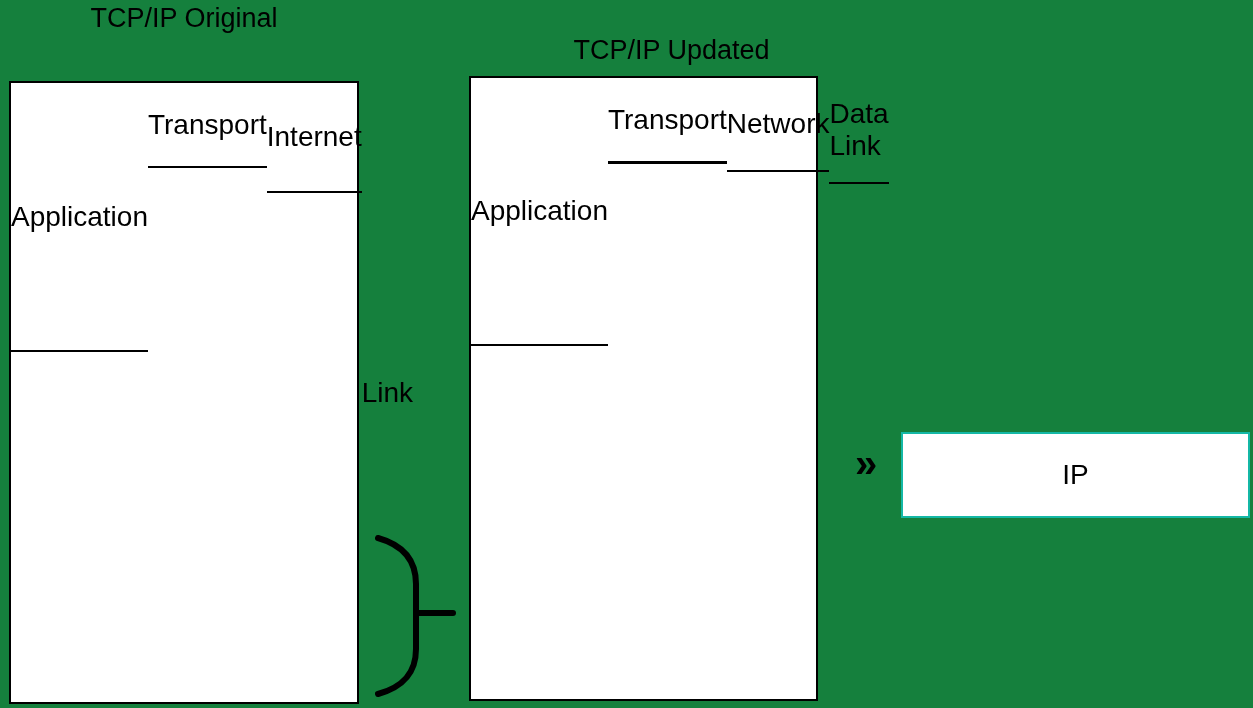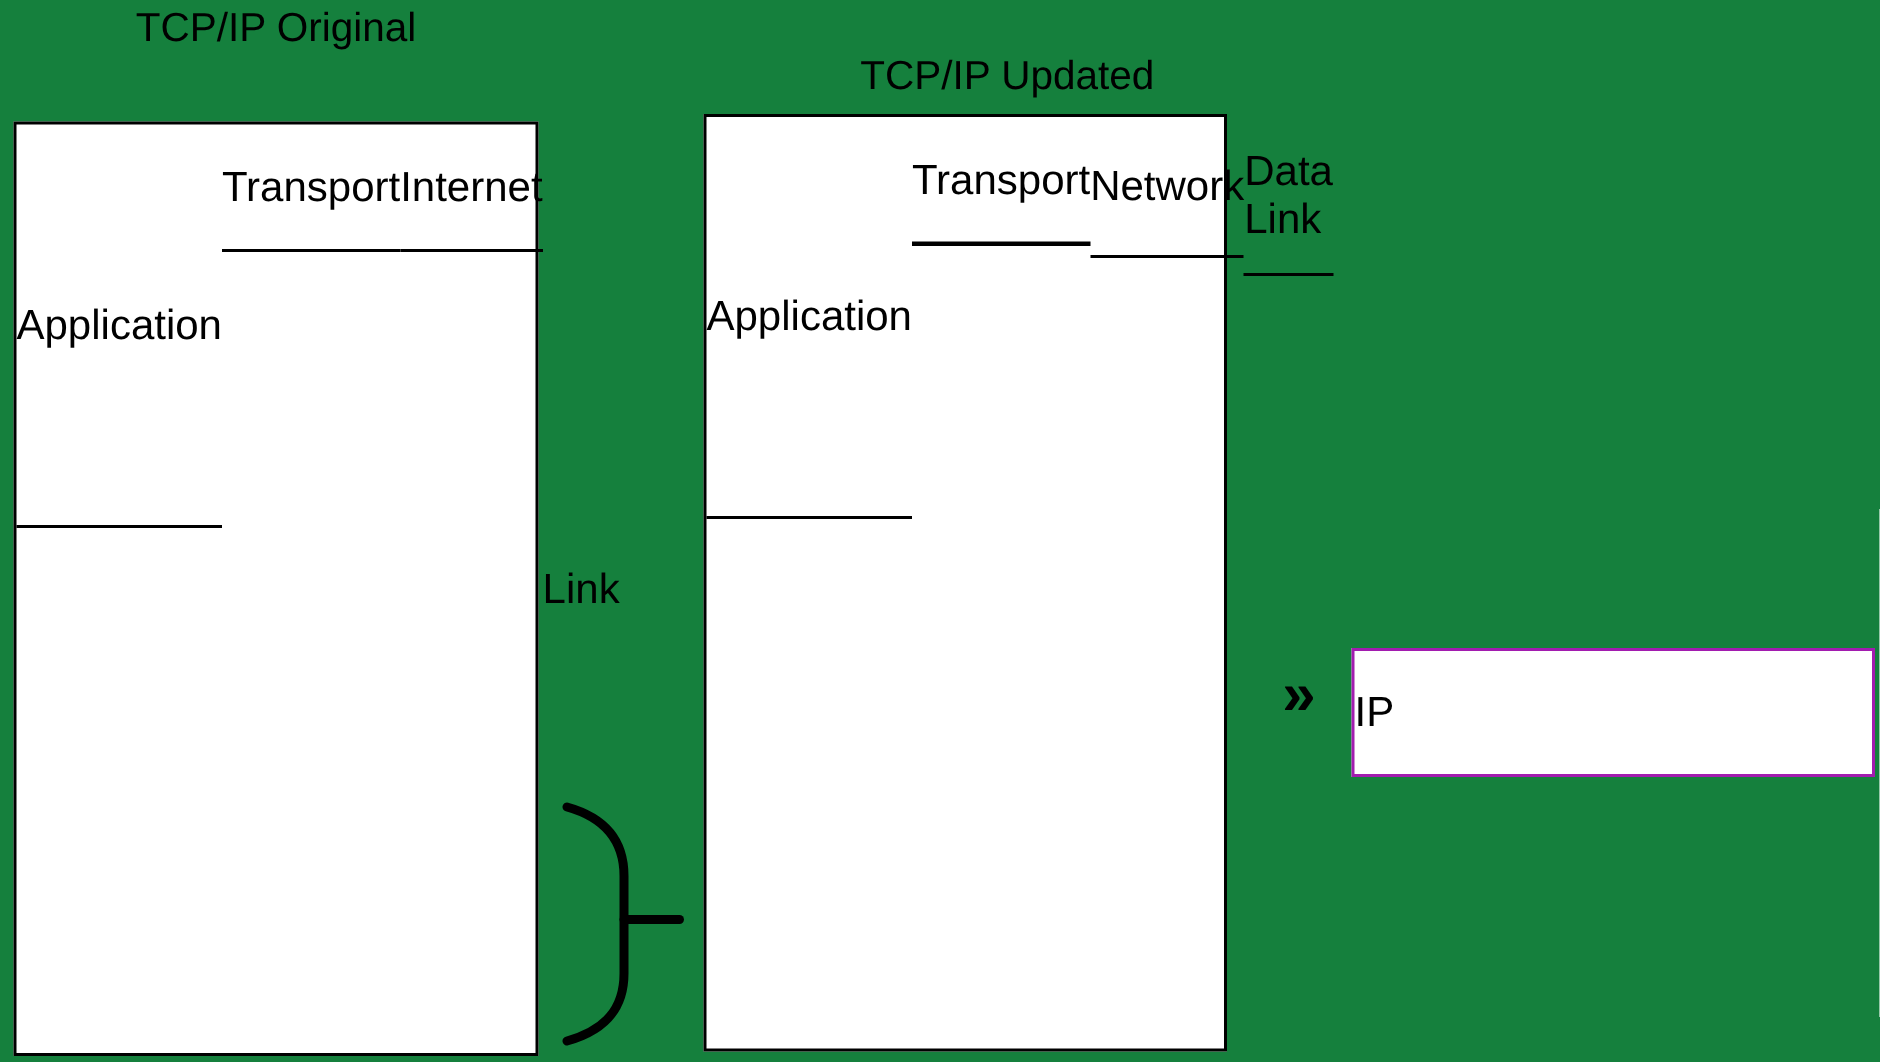--- a/index.html
+++ b/index.html
@@ -64,25 +64,25 @@
     font-weight: bold;
     line-height: 44px;
     color: #000000;
   }
   .ip-box {
     position: absolute;
     left: 901px;
     top: 432px;
     width: 349px;
     height: 86px;
-    border: 2px solid #a21caf;
+    border: 2px solid #14b8a6;
     box-sizing: border-box;
     display: flex;
     align-items: center;
-    justify-content: flex-start;
+    justify-content: center;
     font-size: 28px;
     background: #ffffff;
   }
 </style>
 </head>
 <body>
 
 <div class="canvas">
 
   <div class="stack-title" style="left:9px; top:1px; width:350px;">
@@ -93,21 +93,21 @@
     <div>TCP/IP Updated</div>
   </div>
 
   <div class="stack" style="left:9px; top:81px; width:350px; height:623px;">
     <div class="layer" style="height:269px;">
       <span>Application</span>
     </div>
     <div class="layer" style="height:85px;">
       <span>Transport</span>
     </div>
-    <div class="layer" style="height:85px;">
+    <div class="layer" style="height:110px;">
       <span>Internet</span>
     </div>
     <div class="layer last">
       <span>Link</span>
     </div>
   </div>
 
   <div class="stack" style="left:469px; top:76px; width:349px; height:625px;">
     <div class="layer" style="height:268px;">
       <span>Application</span>

